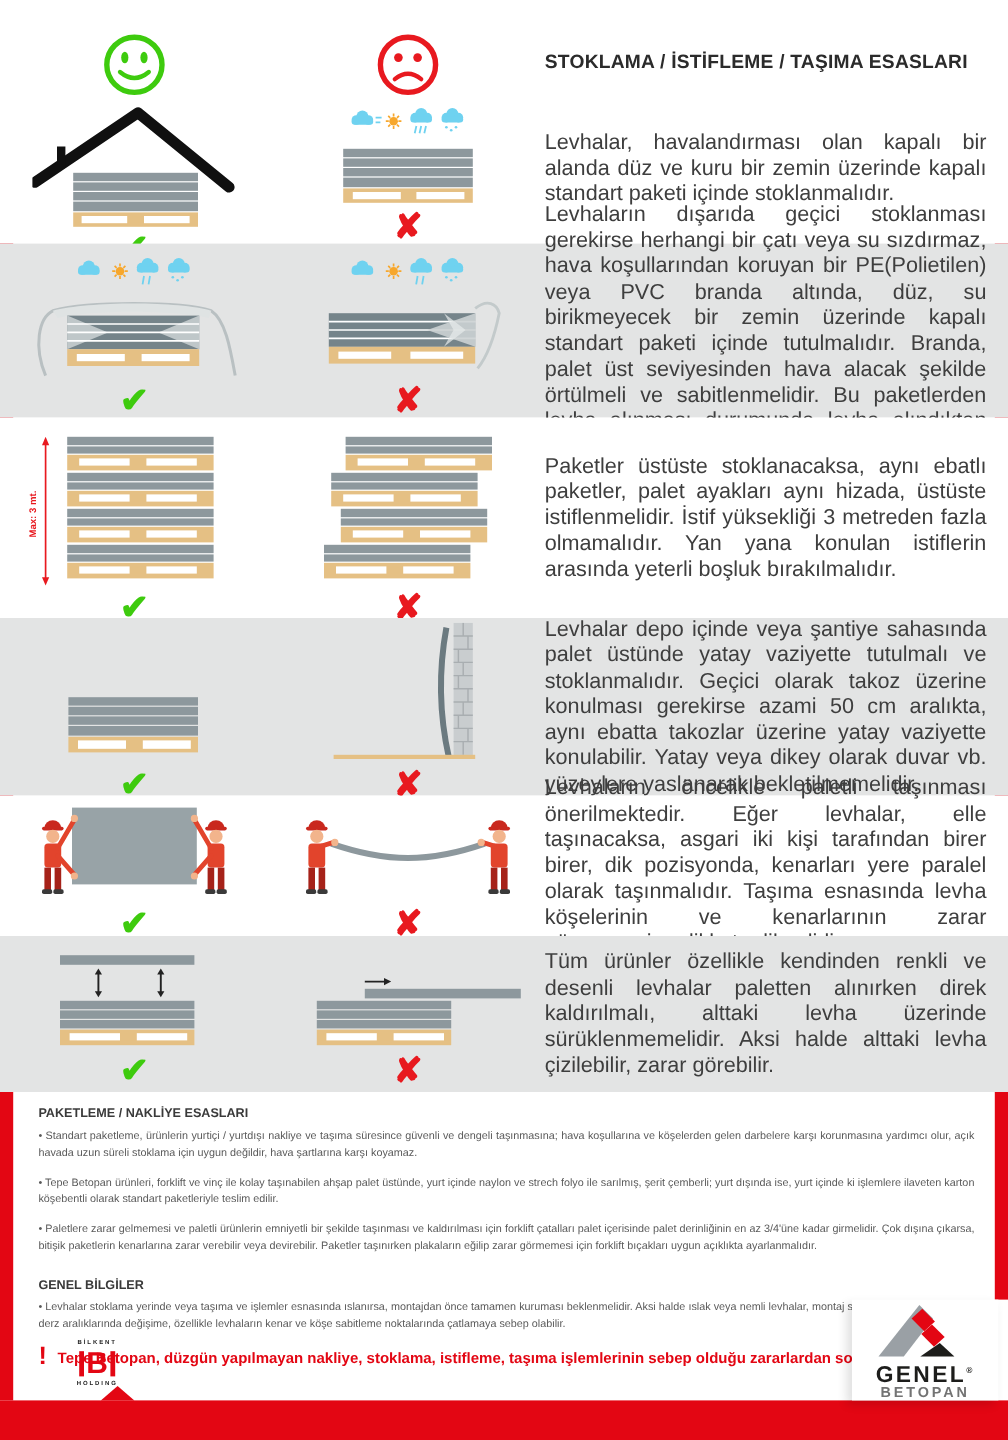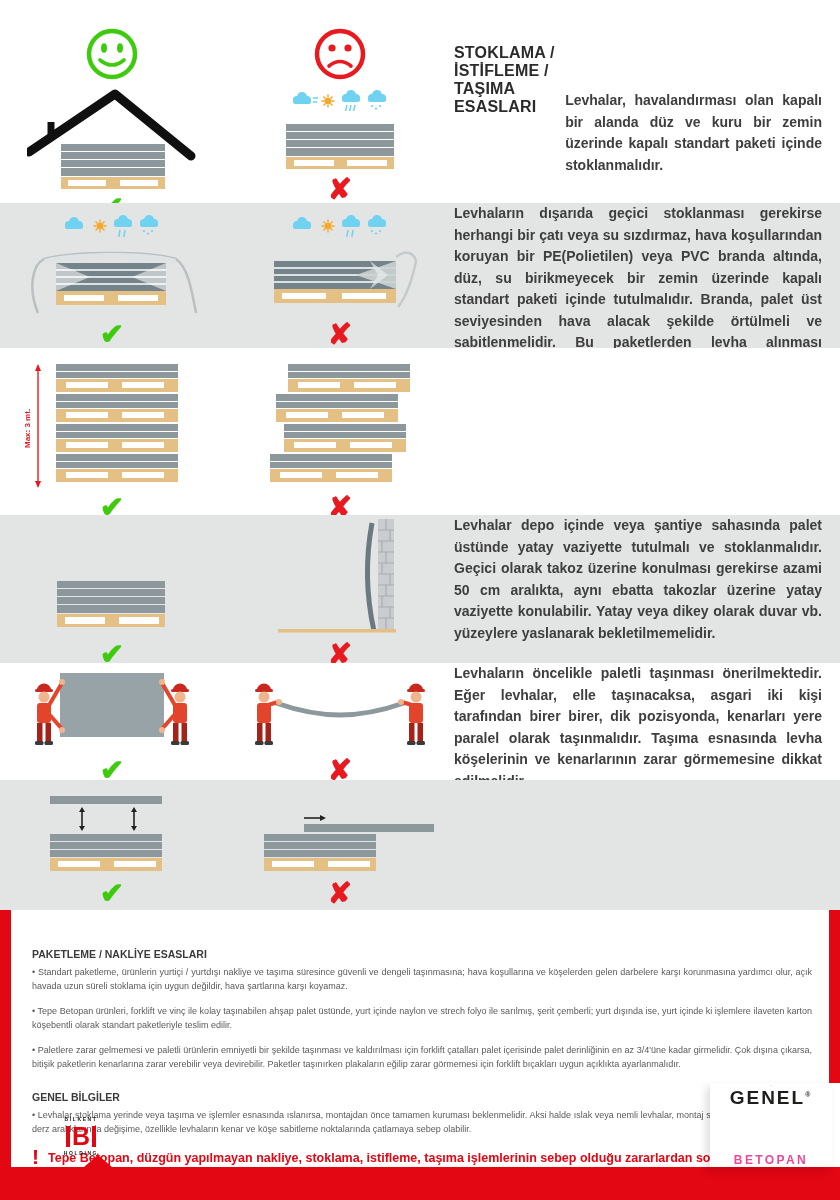--- a/index.html
+++ b/index.html
@@ -7,52 +7,52 @@
        font-family:"Liberation Sans",sans-serif;}
   .band{position:absolute;left:0;width:840px;display:flex;box-sizing:border-box;}
   .b1{top:0;height:203px;background:#fff;}
   .b2{top:203px;height:145px;background:#e3e4e4;}
   .b3{top:348px;height:167px;background:#fff;}
   .b4{top:515px;height:148px;background:#e3e4e4;}
   .b5{top:663px;height:117px;background:#fff;}
   .b6{top:780px;height:130px;background:#e3e4e4;}
   .cells{width:440px;min-width:440px;padding-left:22px;display:flex;gap:48px;box-sizing:border-box;align-items:flex-start;}
   .cell{width:180px;display:flex;flex-direction:column;align-items:center;}
-  .textcol{flex:1;padding:0 18px 0 14px;display:flex;flex-direction:row;justify-content:center;}
+  .textcol{flex:1;padding:0 18px 0 14px;display:flex;flex-direction:column;justify-content:center;}
   .b1 .textcol{justify-content:flex-start;padding-top:44px;}
   .doc-title{font-size:16px;font-weight:bold;color:#2b2b2b;margin:0;letter-spacing:.2px;}
-  .para{font-size:14px;line-height:21.5px;text-align:justify;color:#3e3e3e;margin:0;font-weight:bold;}
+  .para{font-size:18px;line-height:21.5px;text-align:justify;color:#3e3e3e;margin:0;}
   .b1 .para{margin-top:46px;}
   .mark{font-size:29px;line-height:30px;font-weight:bold;margin-top:2px;}
   .good{color:#3ecb0e;} .bad{color:#e8191f;}
   .sidebar{position:absolute;width:11px;background:#e30613;top:55px;}
   .sb-l{left:0;height:1112px;} .sb-r{right:0;height:1028px;}
   
-  .bottom{position:absolute;top:936px;left:0;width:840px;box-sizing:border-box;padding:12px 28px 0 32px;}
+  .bottom{position:absolute;top:910px;left:0;width:840px;box-sizing:border-box;padding:12px 28px 0 32px;}
   .sec-h{font-size:10.5px;font-weight:bold;color:#3a3a3a;margin:0 0 5px 0;}
   .bullet{font-size:9px;line-height:14px;color:#5a5a5a;text-align:justify;margin:0 0 11px 0;}
   .gen-h{margin-top:20px;}
   .warn{display:flex;align-items:flex-start;margin-top:6px;}
   .warn-mark{font-size:21px;font-weight:900;color:#e30613;line-height:20px;margin-right:9px;}
   .warn-text{font-size:12.5px;font-weight:bold;color:#e30613;line-height:16px;padding-top:3px;}
   
   .bilkent{position:absolute;left:56px;top:1116px;width:50px;text-align:center;}
   .blk-cap{font-size:5px;font-weight:bold;letter-spacing:1.6px;color:#222;line-height:7px;}
   .blk-glyph{display:flex;justify-content:center;align-items:center;gap:2px;height:27px;}
   .blk-bar{width:4px;height:21px;background:#e30613;}
   .blk-b{font-size:25px;font-weight:900;color:#e30613;line-height:21px;}
   .urls{position:absolute;left:130px;top:1167px;font-size:10px;color:#8f8f8f;line-height:15px;}
   .redbar{position:absolute;left:0;top:1167px;width:840px;height:33px;background:#e30613;}
   .notch{position:absolute;left:84px;top:1155px;width:0;height:0;
          border-left:14px solid transparent;border-right:14px solid transparent;border-bottom:12px solid #e30613;}
   .tepe{position:absolute;right:8px;top:1083px;width:122px;height:84px;background:#fff;
         box-shadow:-4px 4px 8px rgba(0,0,0,.13);display:flex;flex-direction:column;align-items:center;padding-top:2px;box-sizing:border-box;}
   .tepe-name{font-size:19px;font-weight:900;letter-spacing:2px;color:#1d1d1b;line-height:17px;}
   .tepe-name sup{font-size:7px;font-weight:700;}
-  .tepe-sub{font-size:12px;font-weight:900;letter-spacing:2.4px;color:#ec4899;line-height:13px;margin-top:48px;}
+  .tepe-sub{font-size:12px;font-weight:900;letter-spacing:2.4px;color:#737373;line-height:13px;}
   svg{display:block;}
 </style>
 </head>
 <body>
 
 <div class="sidebar sb-l"></div>
 <div class="sidebar sb-r"></div>
 
 <div class="band b1">
   <div class="cells">
@@ -296,20 +296,23 @@
               <rect x="12" y="0" width="122" height="7" fill="#8d989d"></rect>
               <rect x="12" y="8" width="122" height="6" fill="#8d989d"></rect>
               <rect x="12" y="15" width="122" height="13" fill="#e5c084"></rect>
               <rect x="22" y="18" width="42" height="6" fill="#fff"></rect>
               <rect x="78" y="18" width="42" height="6" fill="#fff"></rect>
             </g>
         </g>
       </svg>
       <div class="mark bad">✘</div>
     </div>
+  </div>
+  <div class="textcol">
+    <p class="para">Paketler üstüste stoklanacaksa, aynı ebatlı paketler, palet ayakları aynı hizada, üstüste istiflenmelidir. İstif yüksekliği 3 metreden fazla olmamalıdır. Yan yana konulan istiflerin arasında yeterli boşluk bırakılmalıdır.</p>
   </div>
 </div>
 
 <div class="band b4">
   <div class="cells">
     <div class="cell">
       <svg width="170" height="118" viewBox="0 0 170 118" style="margin-top:4px">
         <rect x="30" y="62" width="108" height="7" fill="#8d989d"></rect>
         <rect x="30" y="70" width="108" height="7" fill="#8d989d"></rect>
         <rect x="30" y="78" width="108" height="7" fill="#8d989d"></rect>
@@ -415,20 +418,23 @@
         <rect x="24" y="42" width="112" height="7" fill="#8d989d"></rect>
         <rect x="24" y="50" width="112" height="7" fill="#8d989d"></rect>
         <rect x="24" y="58" width="112" height="7" fill="#8d989d"></rect>
         <rect x="24" y="66" width="112" height="13" fill="#e5c084"></rect>
         <rect x="32" y="69" width="42" height="6" fill="#fff"></rect>
         <rect x="88" y="69" width="42" height="6" fill="#fff"></rect>
       </svg>
       <div class="mark bad">✘</div>
     </div>
   </div>
+  <div class="textcol">
+    <p class="para">Tüm ürünler özellikle kendinden renkli ve desenli levhalar paletten alınırken direk kaldırılmalı, alttaki levha üzerinde sürüklenmemelidir. Aksi halde alttaki levha çizilebilir, zarar görebilir.</p>
+  </div>
 </div>
 
 <div class="bottom">
   <p class="sec-h">PAKETLEME / NAKLİYE ESASLARI</p>
   <p class="bullet">• Standart paketleme,  ürünlerin yurtiçi / yurtdışı nakliye ve taşıma süresince güvenli ve dengeli taşınmasına; hava koşullarına ve köşelerden gelen darbelere karşı korunmasına yardımcı olur, açık havada uzun süreli stoklama için uygun değildir, hava şartlarına karşı koyamaz.</p>
   <p class="bullet">• Tepe Betopan ürünleri, forklift ve vinç ile kolay taşınabilen ahşap palet üstünde, yurt içinde naylon ve strech folyo ile sarılmış, şerit çemberli; yurt dışında ise, yurt içinde ki işlemlere ilaveten karton köşebentli olarak standart paketleriyle teslim edilir.</p>
   <p class="bullet">• Paletlere zarar gelmemesi ve paletli ürünlerin emniyetli bir şekilde taşınması ve kaldırılması için forklift çatalları palet içerisinde palet derinliğinin en az 3/4'üne kadar girmelidir. Çok  dışına çıkarsa, bitişik paketlerin kenarlarına zarar verebilir veya devirebilir. Paketler taşınırken plakaların eğilip zarar görmemesi için forklift bıçakları uygun açıklıkta ayarlanmalıdır.</p>
   <p class="sec-h gen-h">GENEL BİLGİLER</p>
   <p class="bullet">• Levhalar stoklama yerinde veya taşıma ve işlemler esnasında ıslanırsa, montajdan önce tamamen kuruması beklenmelidir. Aksi halde ıslak veya nemli levhalar, montaj sonrası boyutsal harekete; derz aralıklarında değişime, özellikle levhaların kenar ve köşe sabitleme noktalarında çatlamaya sebep olabilir.</p>
   <div class="warn">

